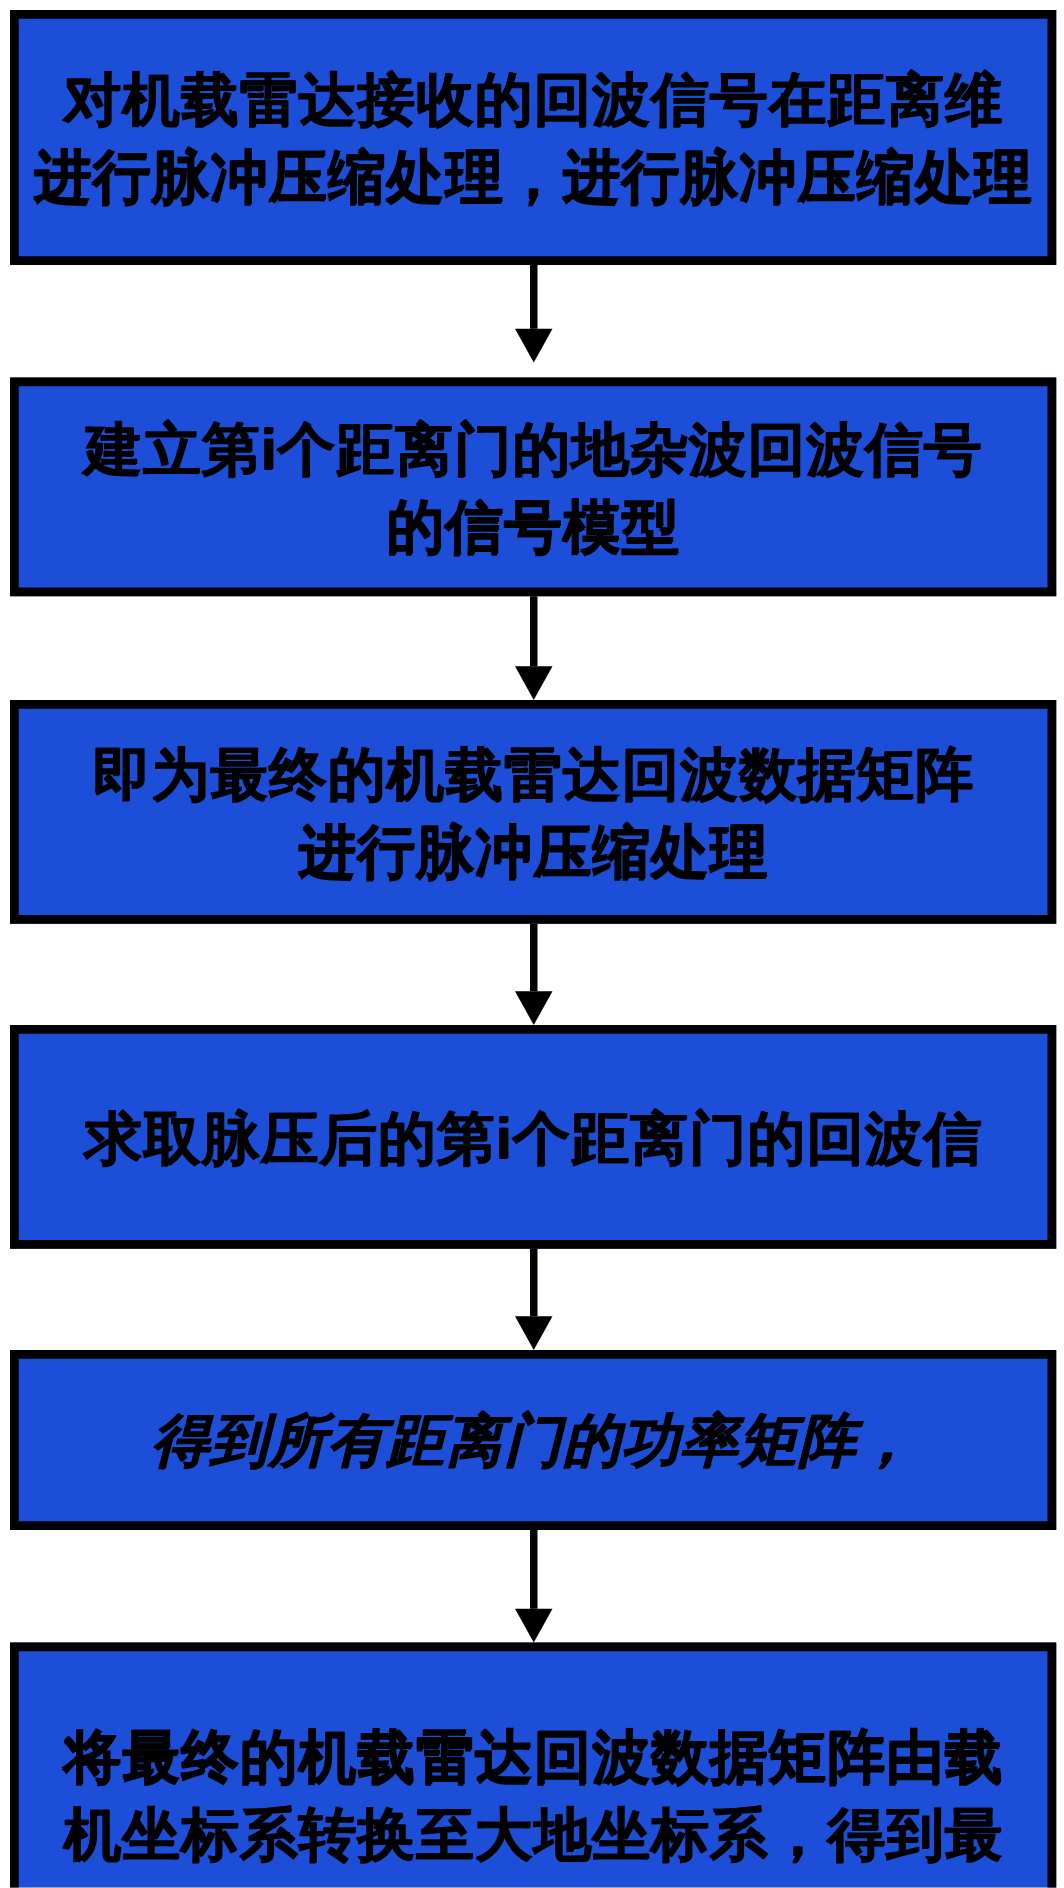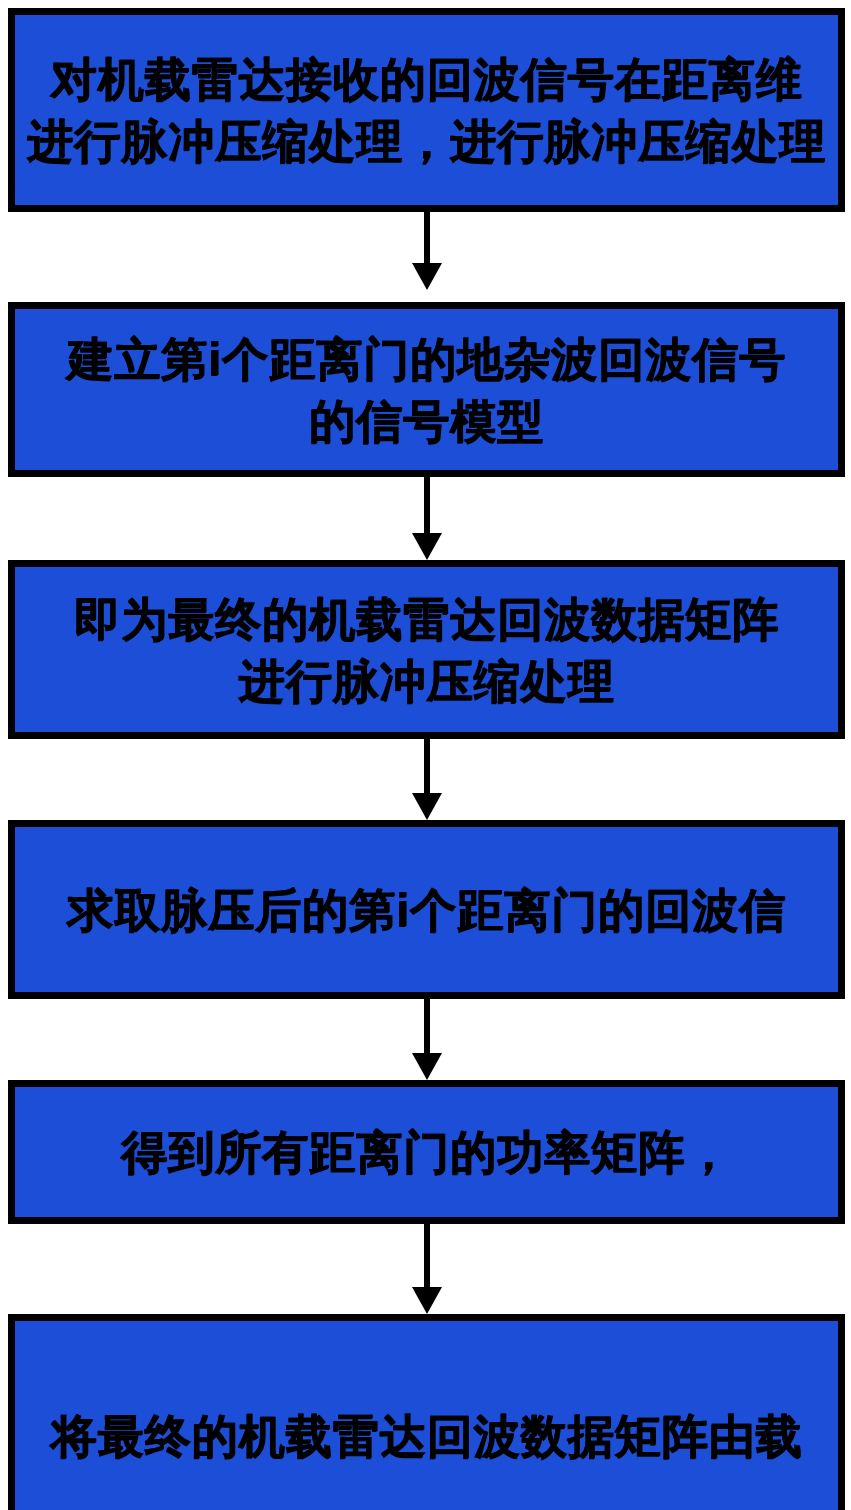--- a/index.html
+++ b/index.html
@@ -38,21 +38,21 @@
     letter-spacing: 1px;
   }
   
   .flow-box .line {
     text-shadow: 1px 0 0 #000, 0 1px 0 #000;
     white-space: nowrap;
   }
   .h204 { height: 204px; }
   .h175 { height: 175px; margin-top: 12px; }
   .h179 { height: 179px; }
-  .h144 { height: 144px; }
+  .h144 { height: 144px; font-style: italic; }
   .h201 { height: 243px; }
 
   .arrow {
     align-self: center;
     display: flex;
     flex-direction: column;
     align-items: center;
     width: 30px;
   }
   .a78 { height: 78px; }
@@ -120,15 +120,16 @@
     <div class="line">得到所有距离门的功率矩阵，</div>
   </div>
 
   <div class="arrow a90">
     <div class="stem"></div>
     <div class="head"></div>
   </div>
 
   <div class="flow-box h201">
     <div class="line">将最终的机载雷达回波数据矩阵由载</div>
+    <div class="line">机坐标系转换至大地坐标系，得到最</div>
   </div>
 
 </div>
 
 </body></html>

